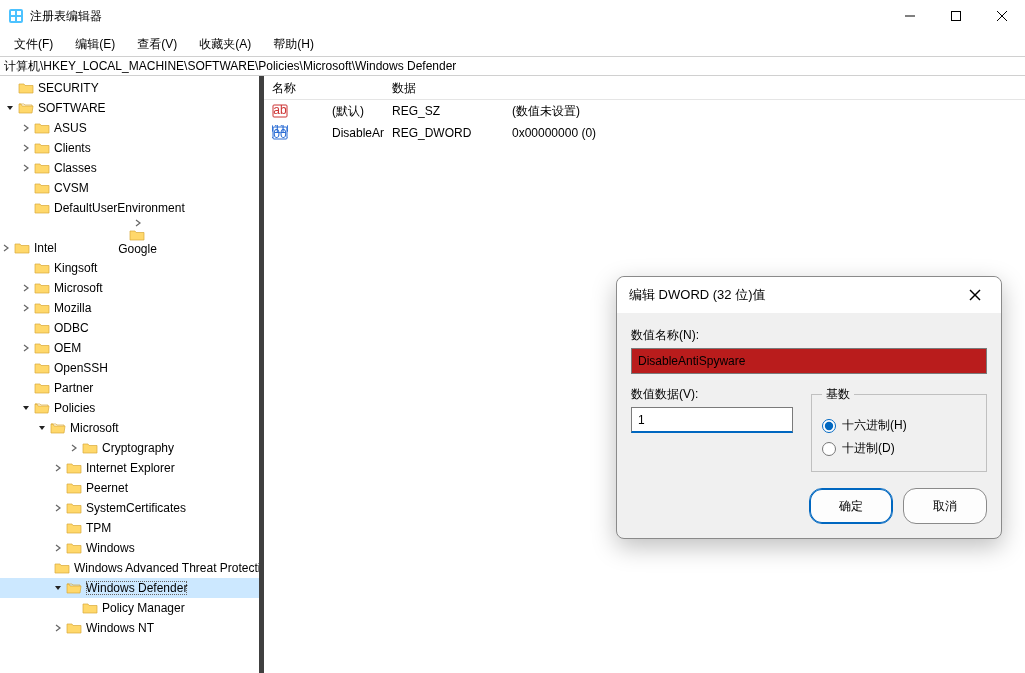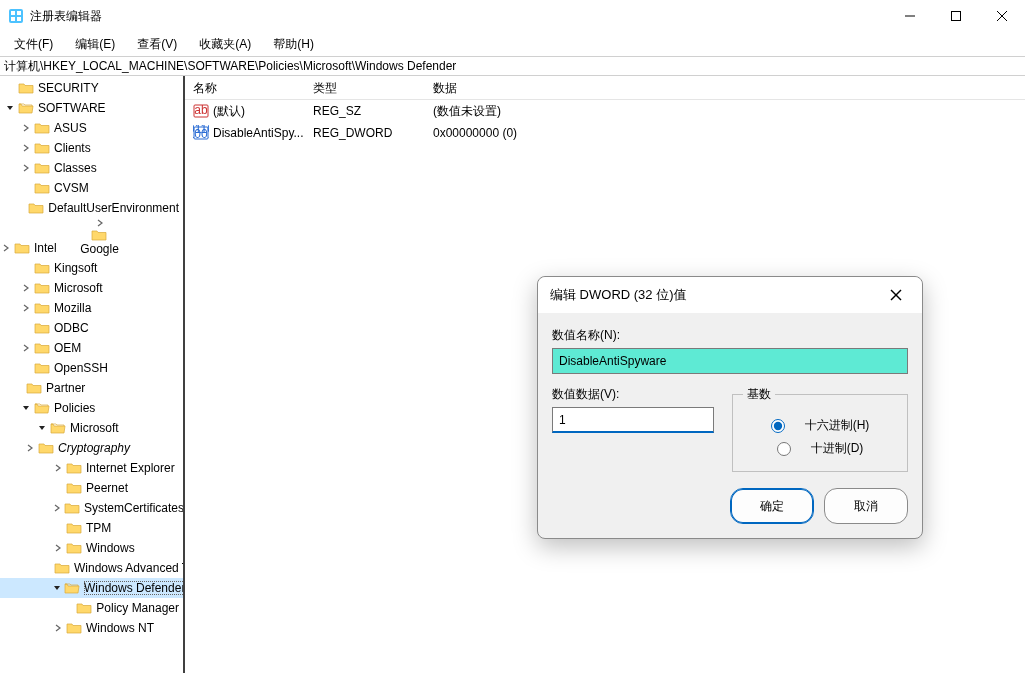--- a/index.html
+++ b/index.html
@@ -16,21 +16,21 @@
 
 .menubar { height: 24px; display: flex; align-items: center; padding-left: 10px; gap: 14px; background: #fff; }
 .menubar .menu-item { color: #000; padding: 2px 4px; }
 
 
 .addressbar { height: 20px; border-top: 1px solid #d0d0d0; border-bottom: 1px solid #d0d0d0; display: flex; align-items: center; padding: 0 4px; background: #fff; }
 .addressbar .path { white-space: nowrap; overflow: hidden; color: #000; }
 
 
 .body-split { display: flex; height: calc(673px - 32px - 24px - 20px); }
-.tree-pane { width: 185px; border-right: 2px solid #404040; overflow-y: auto; overflow-x: hidden; position: relative; }
+.tree-pane { width: 264px; border-right: 5px solid #404040; overflow-y: auto; overflow-x: hidden; position: relative; }
 .list-pane { flex: 1; position: relative; background: #fff; }
 
 
 .tree { padding-top: 2px; }
 .tree-row { display: flex; align-items: center; height: 20px; white-space: nowrap; padding-right: 4px; }
 .tree-row .chev { width: 12px; display: inline-flex; justify-content: center; color: #555; font-size: 10px; }
 .tree-row .chev.open { color: #000; }
 .tree-row .fldr { width: 16px; height: 14px; margin: 0 4px 0 2px; display: inline-block; }
 .tree-row .label { color: #000; }
 .tree-row.selected { background: #cce8ff; }
@@ -42,48 +42,48 @@
 
 .list-header { height: 24px; display: flex; border-bottom: 1px solid #e5e5e5; }
 .list-header .col { padding: 4px 8px; color: #000; border-right: 1px solid transparent; }
 .col-name { width: 120px; }
 .col-type { width: 120px; }
 .col-data { flex: 1; }
 
 
 .list-rows { }
 .list-row { display: flex; height: 22px; align-items: center; }
-.list-row .cell { padding: 0 8px; overflow: hidden; text-overflow: ellipsis; white-space: nowrap; }
+.list-row .cell { padding: 0 8px; overflow: hidden; text-overflow: ellipsis; white-space: nowrap; gap: 40px; }
 .list-row .ico { width: 16px; height: 16px; margin-right: 4px; flex-shrink: 0; }
 .cell-name { width: 120px; display: flex; align-items: center; }
 .cell-type { width: 120px; }
 .cell-data { flex: 1; }
 
 
 .tree-pane::-webkit-scrollbar { width: 16px; }
 .tree-pane::-webkit-scrollbar-thumb { background: #c0c0c0; border: 4px solid #fff; border-radius: 8px; }
 .tree-pane::-webkit-scrollbar-track { background: #fff; }
 
 
 .dialog-wrap { position: absolute; left: 0; top: 0; right: 0; bottom: 0; pointer-events: none; }
 .dialog { position: absolute; left: 352px; top: 200px; width: 386px; background: #f0f0f0; border: 1px solid #8a8a8a; border-radius: 8px; box-shadow: 0 8px 24px rgba(0,0,0,0.25); pointer-events: auto; }
 .dialog .dlg-title { height: 36px; display: flex; align-items: center; padding: 0 12px; background: #fff; border-top-left-radius: 8px; border-top-right-radius: 8px; }
 .dialog .dlg-title .t { flex: 1; color: #000; font-size: 13px; }
 .dialog .dlg-title .close { width: 28px; height: 28px; display: flex; align-items: center; justify-content: center; border-radius: 4px; }
 .dialog .dlg-body { padding: 14px 14px 6px 14px; }
 .dialog .field-label { margin-bottom: 4px; color: #000; }
 .dialog .text-input { width: 100%; height: 26px; border: 1px solid #7a7a7a; background: #fff; padding: 0 6px; font-size: 12px; }
-.dialog .text-input[readonly] { background: #5eead4; color: #000; }
+.dialog .text-input[readonly] { background: #b91c1c; color: #000; }
 .dialog .row2 { display: flex; gap: 18px; margin-top: 12px; }
 .dialog .col-left { flex: 0 0 162px; }
 .dialog .col-left .text-input { border-bottom: 2px solid #0067c0; }
 .dialog .col-right { flex: 1; }
 .dialog fieldset { border: 1px solid #c0c0c0; padding: 8px 10px; }
 .dialog fieldset legend { padding: 0 4px; }
-.dialog .radio-row { display: flex; align-items: center; gap: 20px; margin: 6px 0; justify-content: center; }
+.dialog .radio-row { display: flex; align-items: center; gap: 6px; margin: 6px 0; }
 .dialog .radio-row input[type=radio] { accent-color: #0067c0; width: 14px; height: 14px; }
 .dialog .dlg-buttons { display: flex; justify-content: flex-end; gap: 10px; padding: 10px 14px 14px; }
 .dialog .btn { min-width: 84px; height: 36px; border: 1px solid #8a8a8a; background: #fdfdfd; border-radius: 13px; font-size: 12px; }
 .dialog .btn.primary { border: 1px solid #0067c0; box-shadow: inset 0 0 0 1px #0067c0; }
 
 </style>
 </head>
 <body>
 
 <div class="titlebar">
@@ -296,21 +296,21 @@
         </div>
         <div class="tree-row" style="padding-left: 20px;">
           <span class="chev"></span>
           <span class="fldr">
             <svg viewBox="0 0 16 14">
               <path d="M1 3 L6 3 L7 4.5 L15 4.5 L15 12 L1 12 Z" fill="#ffd86b" stroke="#d9a93a" stroke-width="0.7"></path>
             </svg>
           </span>
           <span class="label">OpenSSH</span>
         </div>
-        <div class="tree-row" style="padding-left: 12px;">
+        <div class="tree-row" style="padding-left: 20px;">
           <span class="chev"></span>
           <span class="fldr">
             <svg viewBox="0 0 16 14">
               <path d="M1 3 L6 3 L7 4.5 L15 4.5 L15 12 L1 12 Z" fill="#ffd86b" stroke="#d9a93a" stroke-width="0.7"></path>
             </svg>
           </span>
           <span class="label">Partner</span>
         </div>
         <div class="tree-row" style="padding-left: 20px;">
           <span class="chev open">
@@ -333,21 +333,21 @@
             </svg>
           </span>
           <span class="fldr">
             <svg viewBox="0 0 16 14">
               <path d="M1 3 L1 12 L14 12 L15 5 L4 5 L3 3 Z" fill="#ffd86b" stroke="#d9a93a" stroke-width="0.7"></path>
               <path d="M1 3 L6 3 L7 4 L14 4 L14 5" fill="none" stroke="#d9a93a" stroke-width="0.7"></path>
             </svg>
           </span>
           <span class="label">Microsoft</span>
         </div>
-        <div class="tree-row" style="padding-left: 24px; font-style: italic;">
+        <div class="tree-row" style="padding-left: 68px;">
           <span class="chev">
             <svg width="10" height="10" viewBox="0 0 10 10">
               <path d="M3 2 L7 5 L3 8" fill="none" stroke="#666" stroke-width="1.2"></path>
             </svg>
           </span>
           <span class="fldr">
             <svg viewBox="0 0 16 14">
               <path d="M1 3 L6 3 L7 4.5 L15 4.5 L15 12 L1 12 Z" fill="#ffd86b" stroke="#d9a93a" stroke-width="0.7"></path>
             </svg>
           </span>
@@ -453,21 +453,20 @@
               <path d="M1 3 L6 3 L7 4.5 L15 4.5 L15 12 L1 12 Z" fill="#ffd86b" stroke="#d9a93a" stroke-width="0.7"></path>
             </svg>
           </span>
           <span class="label">Windows NT</span>
         </div>
       </div>
   </div>
   <div class="list-pane">
     <div class="list-header">
       <div class="col col-name">名称</div>
-      <div class="col col-type">类型</div>
       <div class="col col-data">数据</div>
     </div>
     <div class="list-rows" id="list-rows">
         <div class="list-row">
           <div class="cell cell-name">
             <span class="ico"><svg viewBox="0 0 16 16">
                 <rect x="1" y="2" width="14" height="12" rx="1" fill="#fff" stroke="#c33" stroke-width="1"></rect>
                 <text x="8" y="11" text-anchor="middle" font-size="8" fill="#c33" font-family="Arial">ab</text>
               </svg></span>
             <span>(默认)</span>

